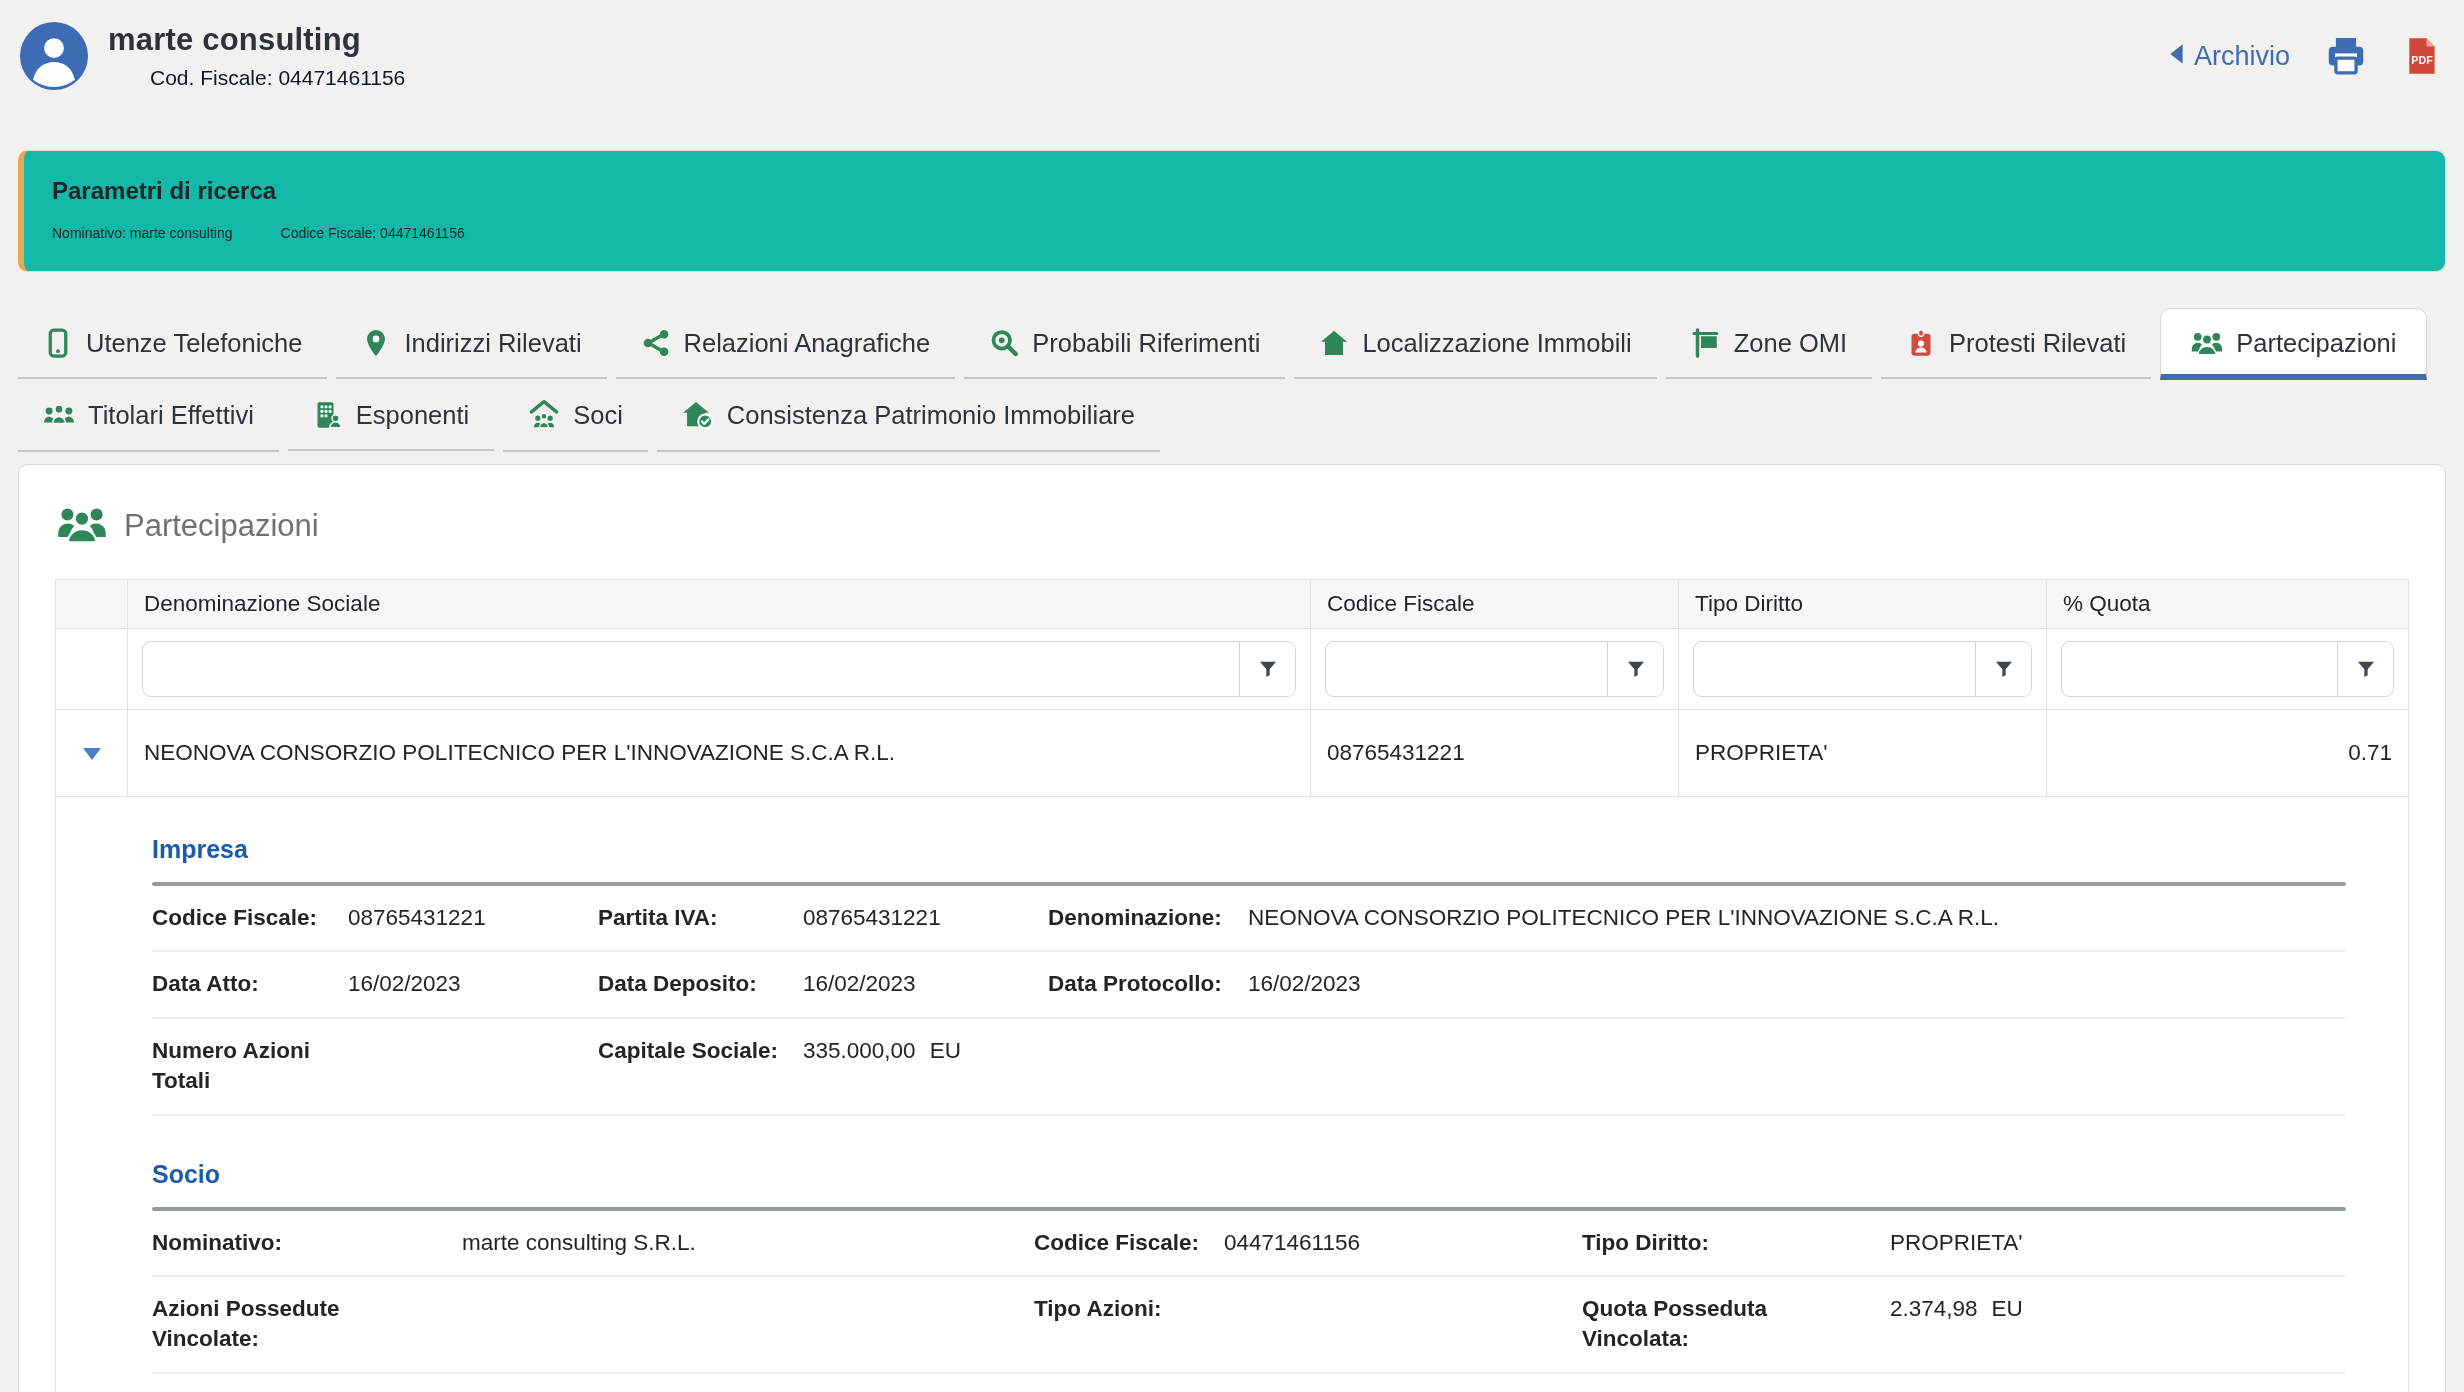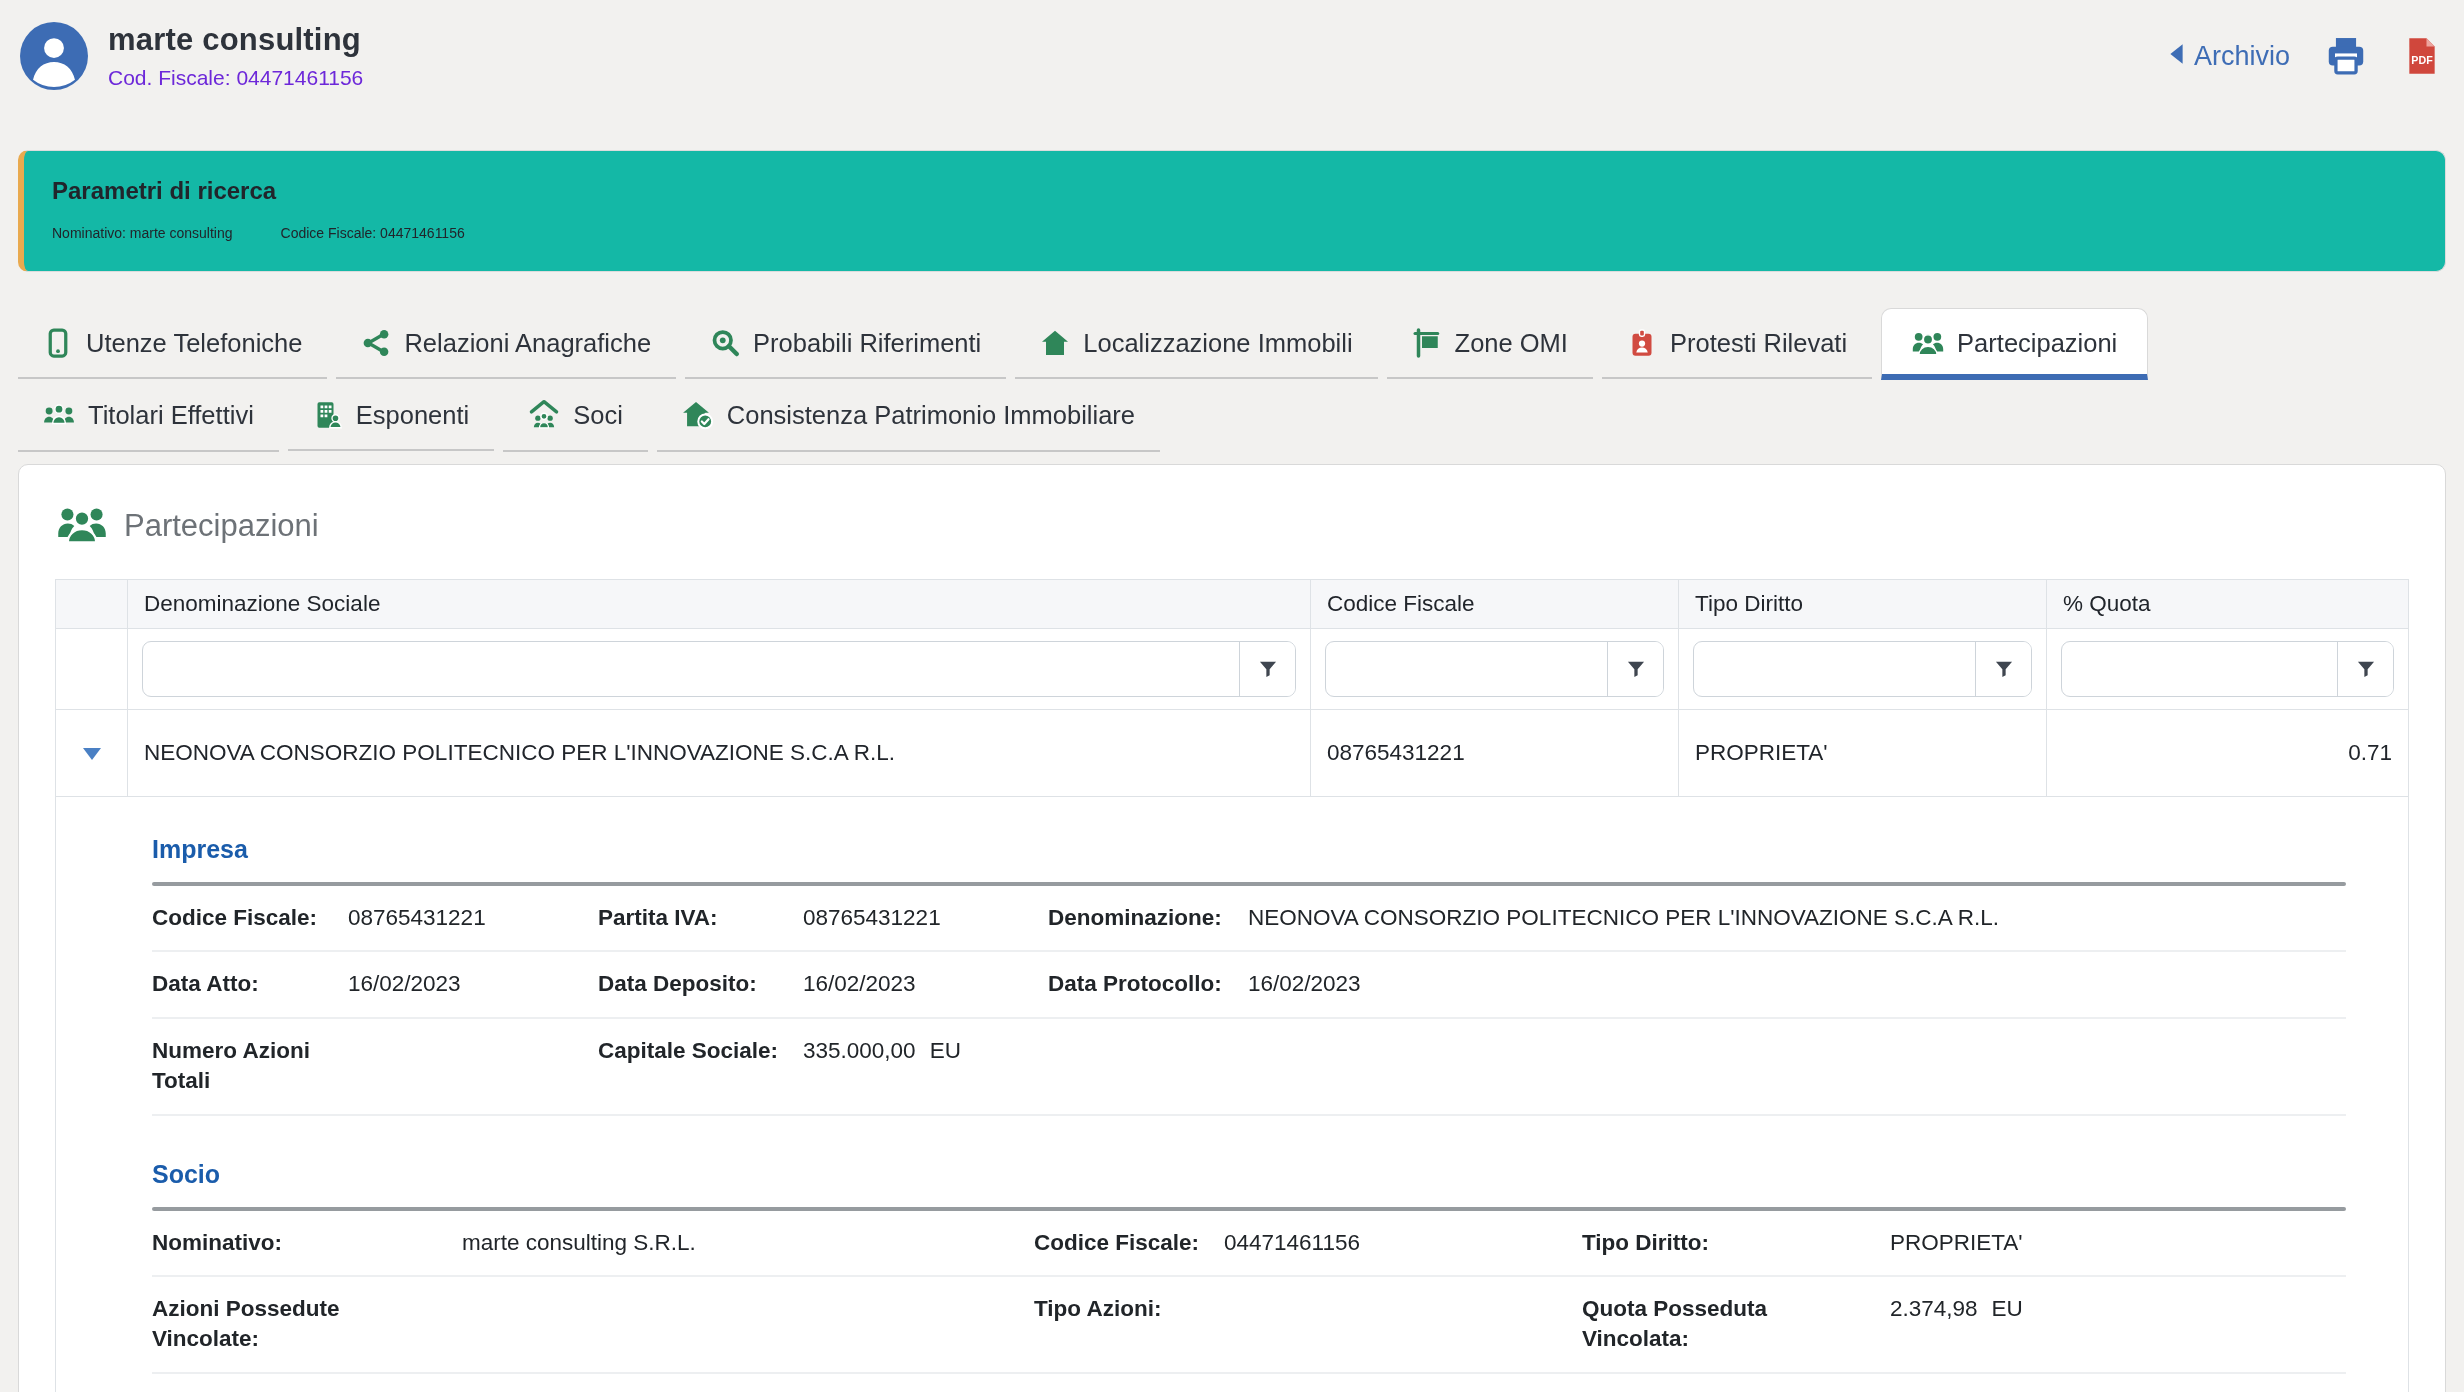--- a/index.html
+++ b/index.html
@@ -9,21 +9,21 @@
     background:#f2f1ef;
     font-family:"Liberation Sans", sans-serif;
     color:#21252b;
   }
 
   
   .app-header { display:flex; align-items:center; padding:16px 22px 14px 20px; height:110px; }
   .avatar { width:68px; height:68px; flex:0 0 68px; }
   .head-texts { margin-left:20px; }
   .company-title { font-size:31px; font-weight:700; color:#2e333b; margin:0 0 8px 0; letter-spacing:.2px; }
-  .company-sub { font-size:21px; color:#6d28d9; }
+  .company-sub { font-size:21px; color:#0f172a;margin-left:42px; }
   .head-right { margin-left:auto; display:flex; align-items:center; gap:34px; }
   .archive-link { display:flex; align-items:center; gap:10px; color:#3e6db5; font-size:27px; cursor:pointer; }
   .icon-btn { display:flex; align-items:center; cursor:pointer; }
 
   
   .params-card {
     margin:40px 18px 0 18px; background:#14b8a6;
     border:1px solid #dcdcdc; border-left:6px solid #e9aa4f;
     border-radius:10px; padding:26px 28px 30px 28px;
   }
@@ -143,20 +143,29 @@
 
 <div class="tabs-row">
   <div class="tab">
     <span class="ticon">
       <svg viewBox="0 0 24 24" width="30" height="30">
         <rect x="5.8" y="1.6" width="12.4" height="20.8" rx="2.8" fill="none" stroke="#2f8659" stroke-width="2.6"></rect>
         <circle cx="12" cy="18.5" r="1.5" fill="#2f8659"></circle>
       </svg>
     </span>
     <span>Utenze Telefoniche</span>
+  </div>
+  <div class="tab">
+    <span class="ticon">
+      <svg viewBox="0 0 24 24" width="30" height="30">
+        <path d="M12 1.6c-3.9 0-7.1 3.2-7.1 7.1 0 5.3 7.1 13.7 7.1 13.7s7.1-8.4 7.1-13.7c0-3.9-3.2-7.1-7.1-7.1z" fill="#2f8659"></path>
+        <circle cx="12" cy="8.7" r="2.7" fill="#fff"></circle>
+      </svg>
+    </span>
+    <span>Indirizzi Rilevati</span>
   </div>
   <div class="tab">
     <span class="ticon">
       <svg viewBox="0 0 24 24" width="30" height="30">
         <path d="M6 12L18 5M6 12l12 7" stroke="#2f8659" stroke-width="2.6" fill="none"></path>
         <circle cx="5.5" cy="12" r="3.4" fill="#2f8659"></circle>
         <circle cx="18.5" cy="5" r="3.4" fill="#2f8659"></circle>
         <circle cx="18.5" cy="19" r="3.4" fill="#2f8659"></circle>
       </svg>
     </span>

